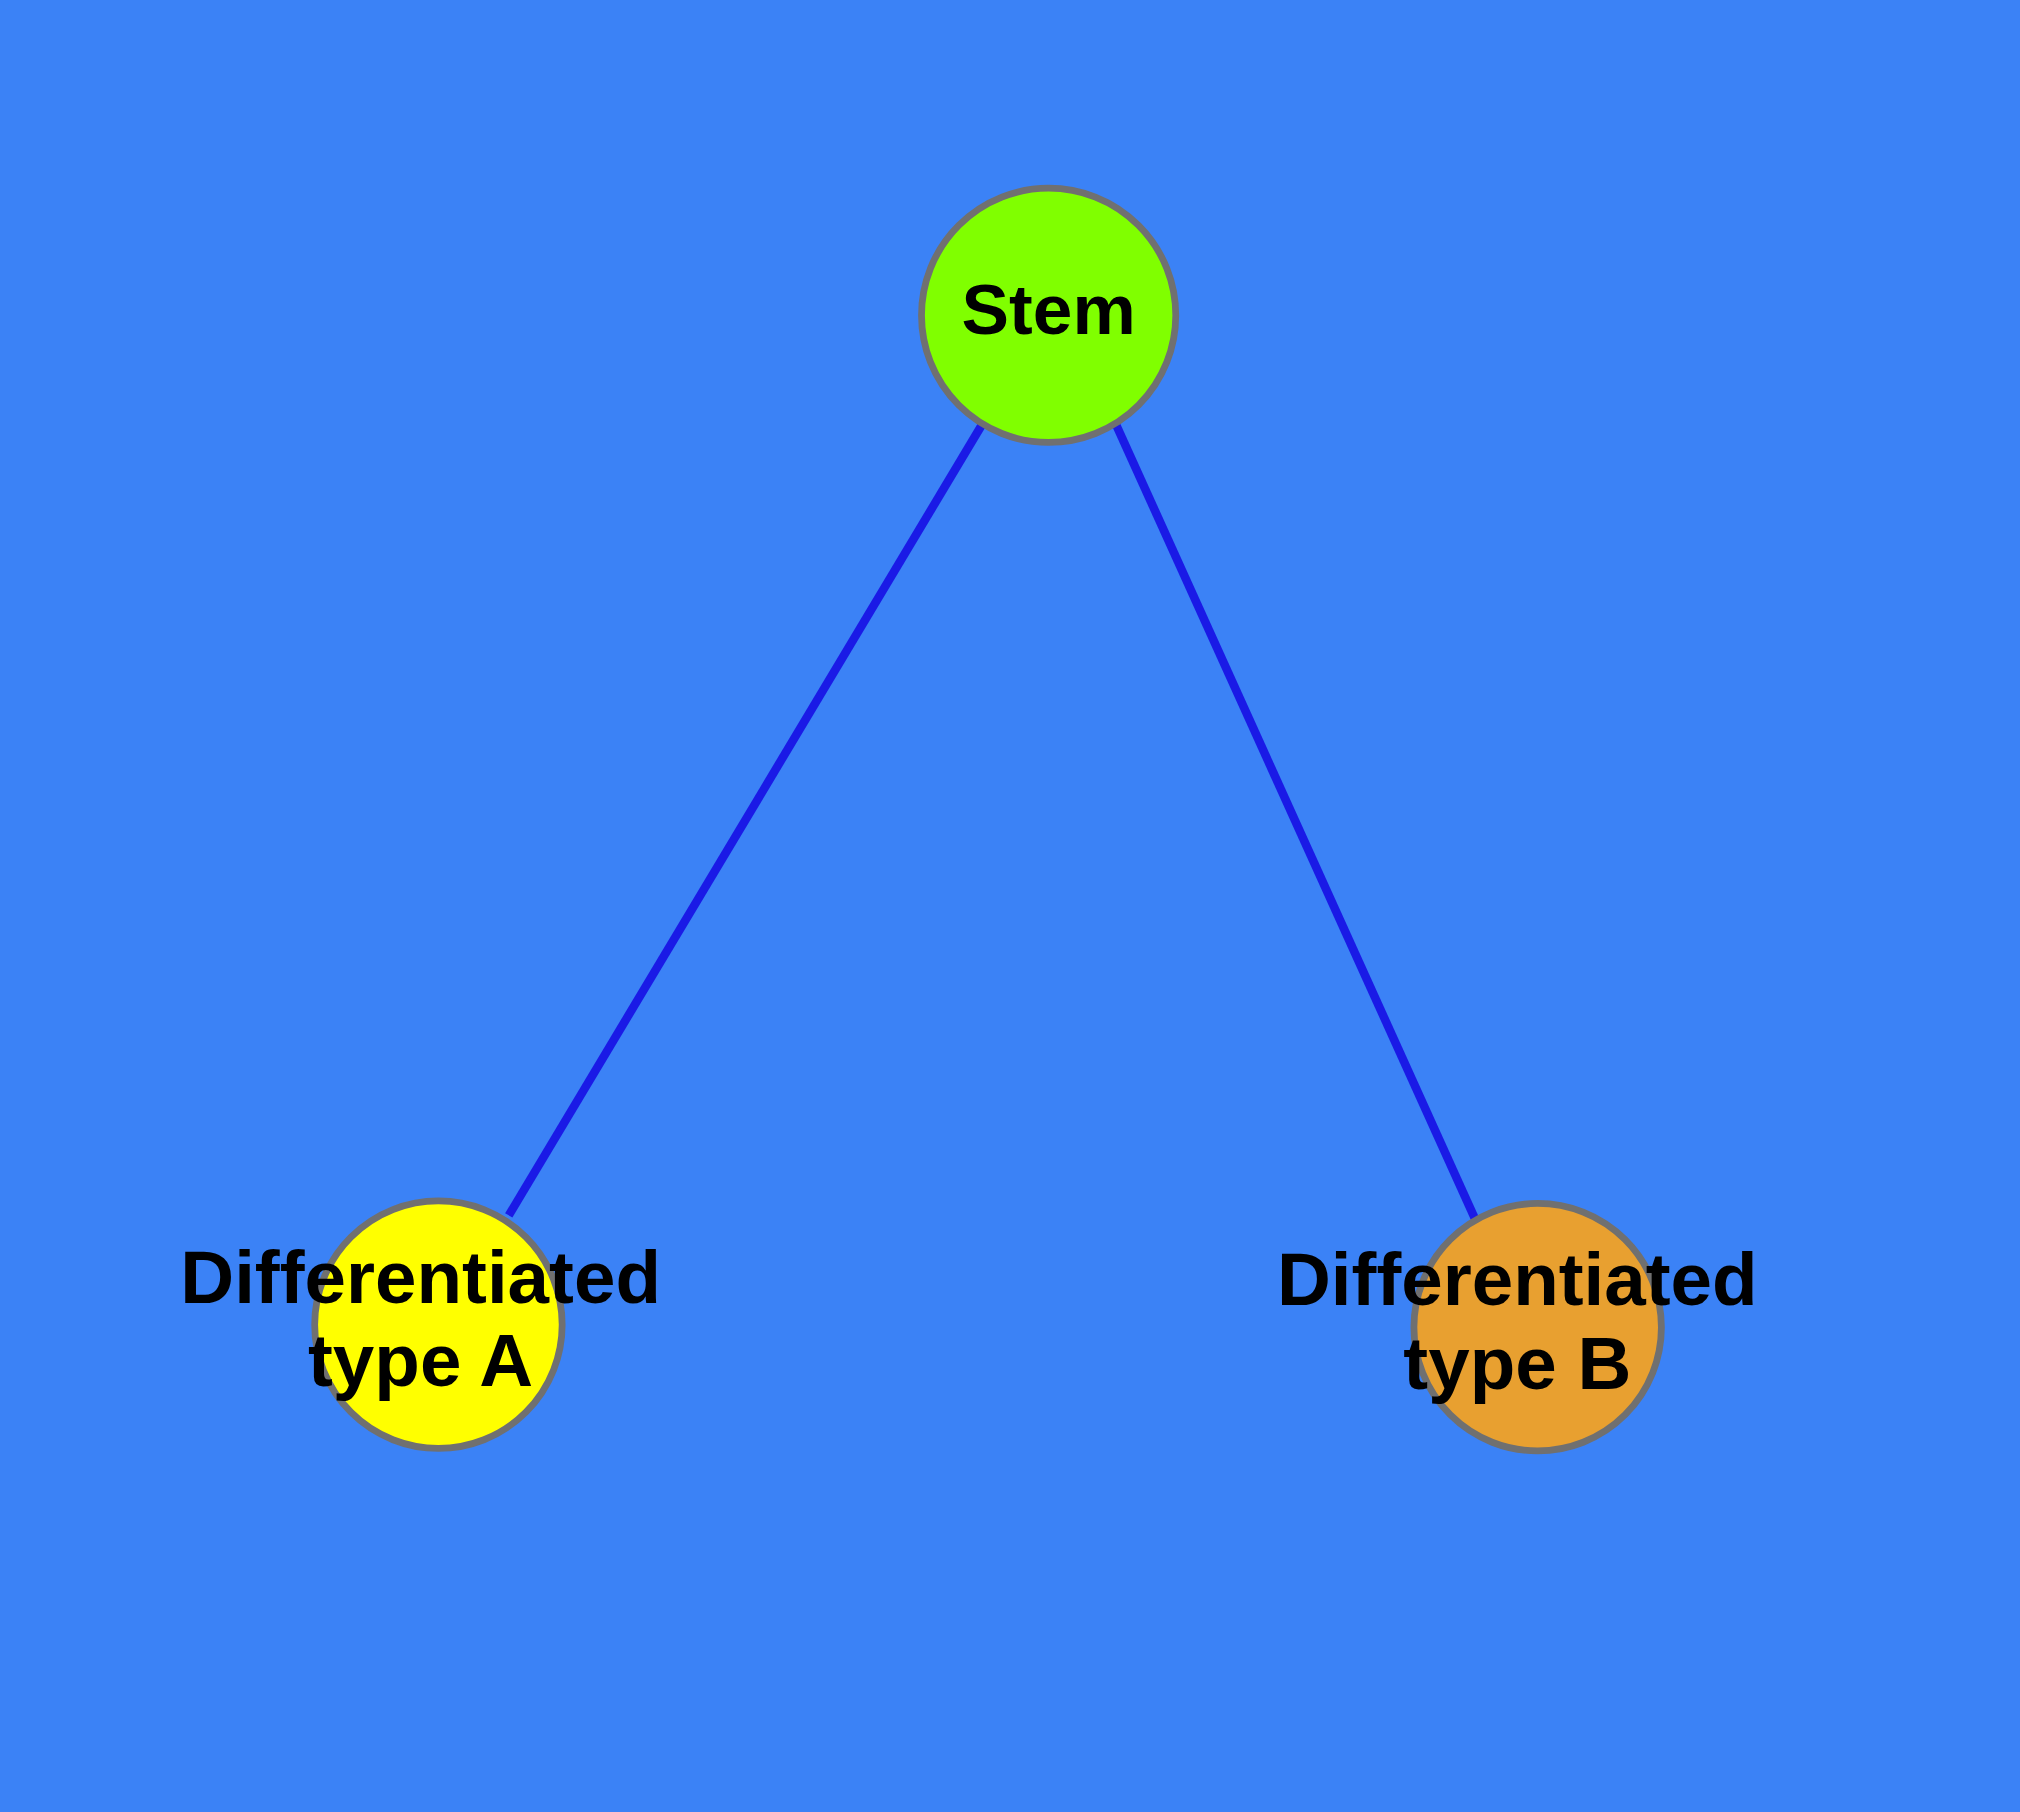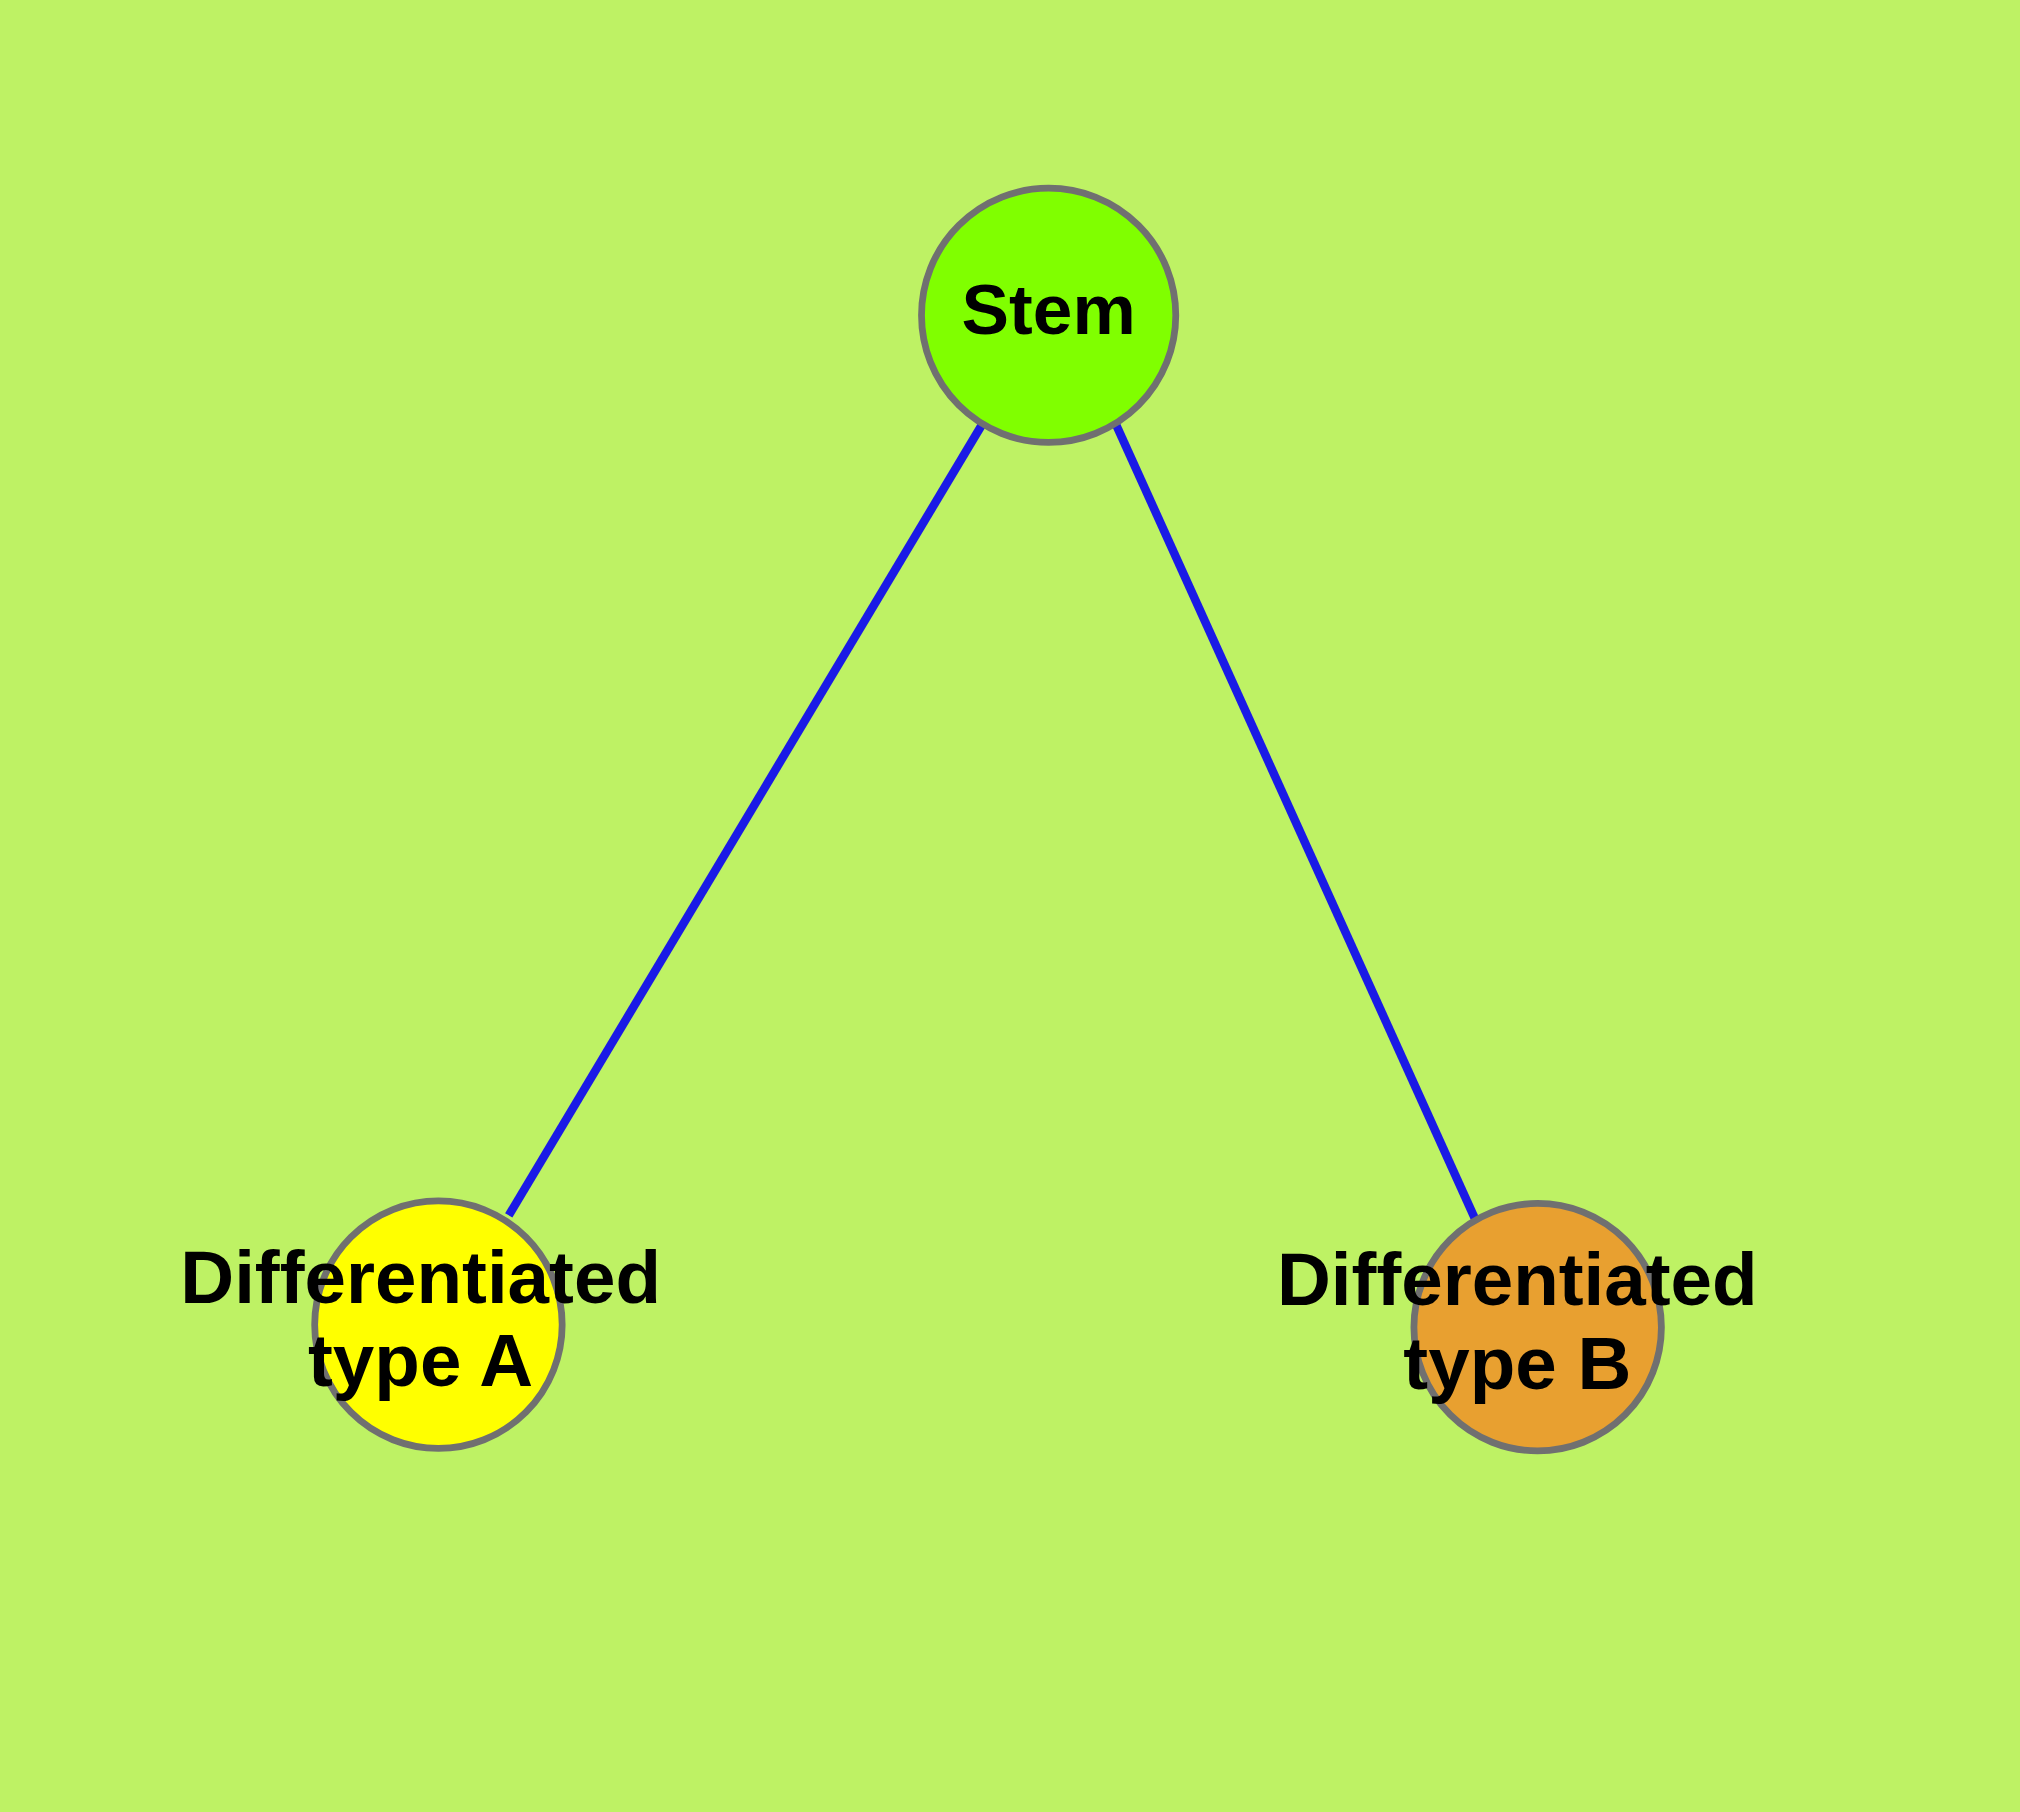--- a/index.html
+++ b/index.html
@@ -44,21 +44,21 @@
   .node-label.root {
     font-size: 84px;
   }
   .node-label.leaf {
     font-size: 88px;
   }
 </style>
 </head>
 <body>
 
-<div id="canvas" style="width: 2021px; height: 1812px; background: #bef264;">
+<div id="canvas" style="width: 2021px; height: 1812px; background: #3b82f6;">
   <svg id="graph-svg" viewBox="0 0 2384 2138" style="width: 2021px; height: 1812px;">
     <g id="edges-layer">
         <line class="edge-line" x1="1159" y1="500" x2="600" y2="1434" stroke="#1a1ae6" stroke-width="10"></line>
         <line class="edge-line" x1="1317" y1="502" x2="1741" y2="1440" stroke="#1a1ae6" stroke-width="10"></line>
       </g>
     <g id="nodes-layer">
         <g>
           <circle class="node-circle" cx="1237" cy="372" r="150" fill="#80ff00" stroke="#707070" stroke-width="8"></circle>
         </g>
         <g>

